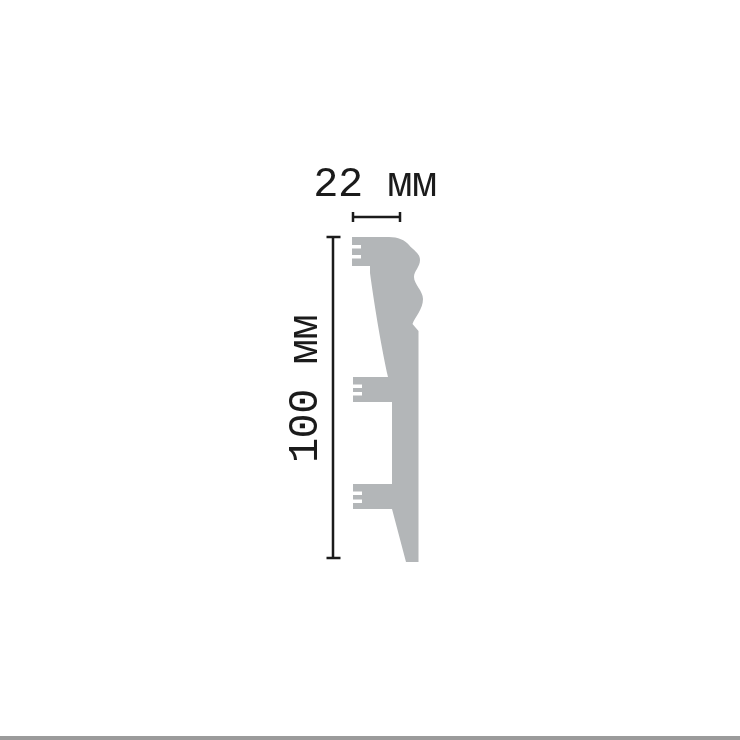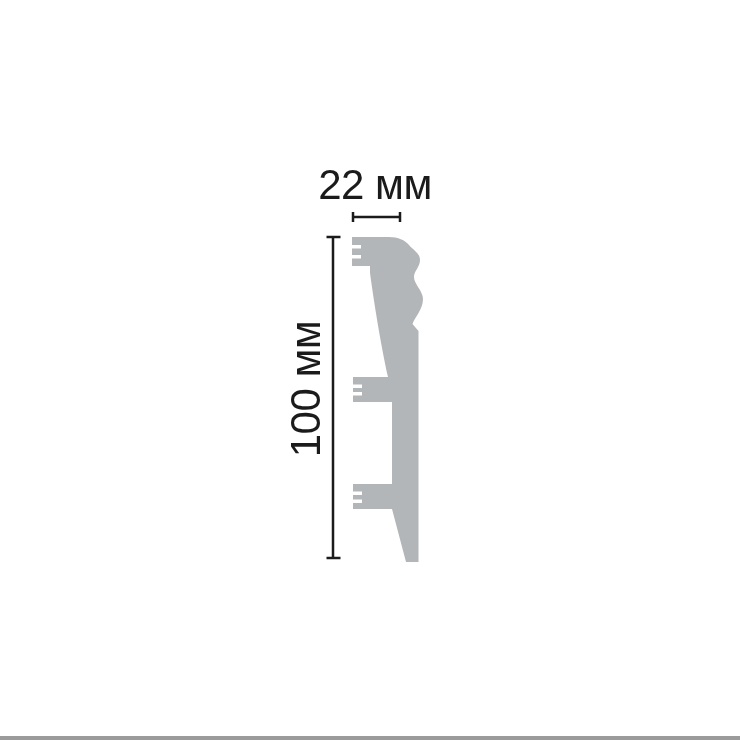--- a/index.html
+++ b/index.html
@@ -6,21 +6,21 @@
     margin: 0;
     padding: 0;
     background: #ffffff;
   }
   .canvas {
     position: relative;
     width: 740px;
     height: 740px;
     background: #ffffff;
     overflow: hidden;
-    font-family: Liberation Sans, sans-serif;
+    font-family: Liberation Mono, monospace;
   }
   svg.drawing {
     position: absolute;
     left: 0;
     top: 0;
     width: 740px;
     height: 740px;
   }
   .dim-label {
     position: absolute;

